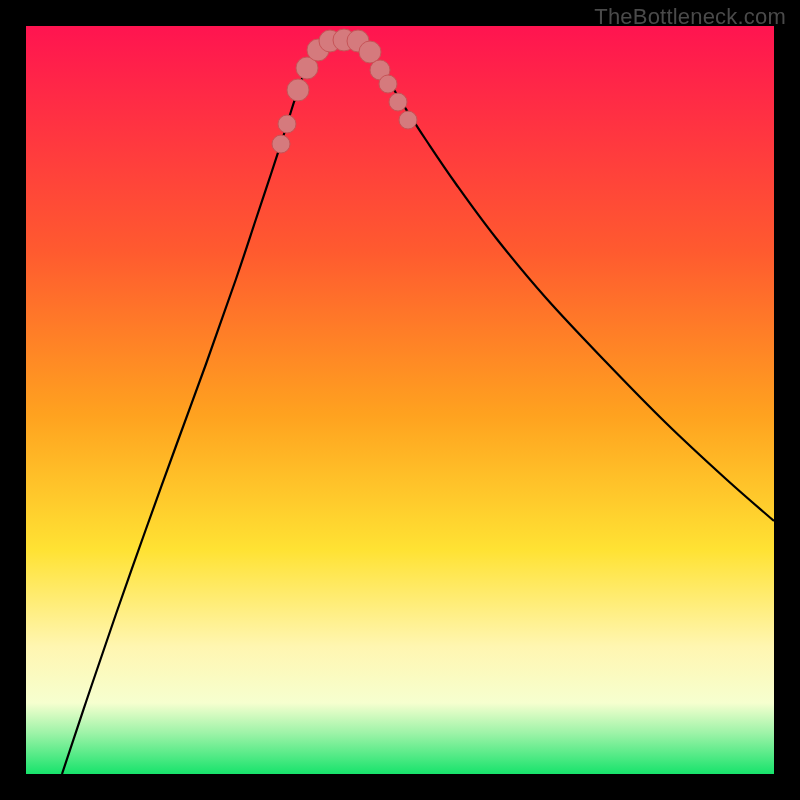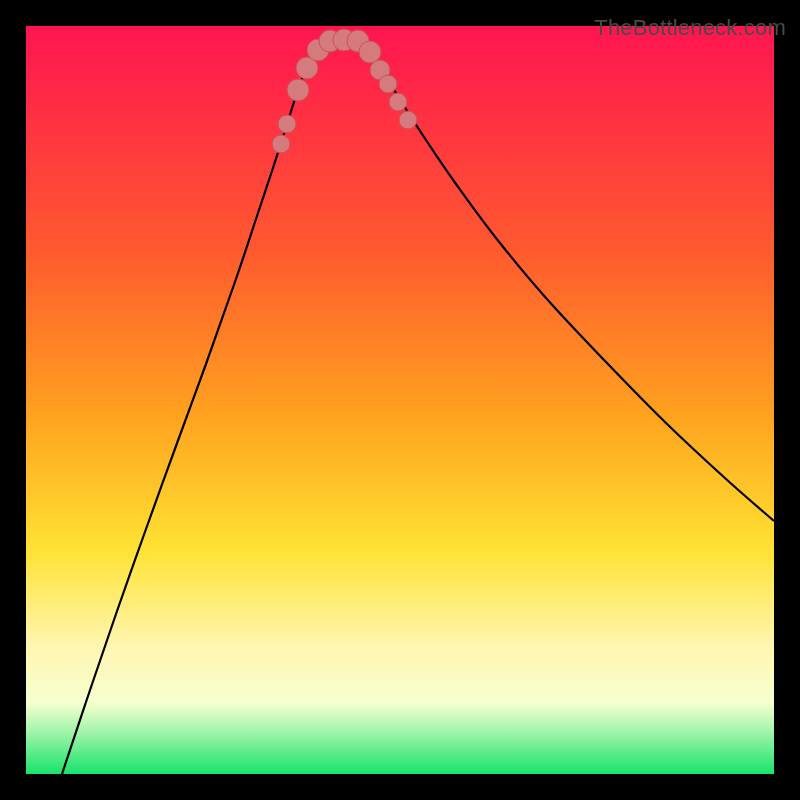--- a/index.html
+++ b/index.html
@@ -29,21 +29,21 @@
   }
   .gradient {
     position: absolute;
     left: 0;
     top: 0;
     width: 100%;
     height: 100%;
   }
   .watermark {
     position: absolute;
-    top: 15px;
+    top: 4px;
     right: 14px;
     color: #4a4a4a;
     font-size: 22px;
     font-weight: 500;
     letter-spacing: 0.2px;
   }
   svg.curves {
     position: absolute;
     left: 0;
     top: 0;

